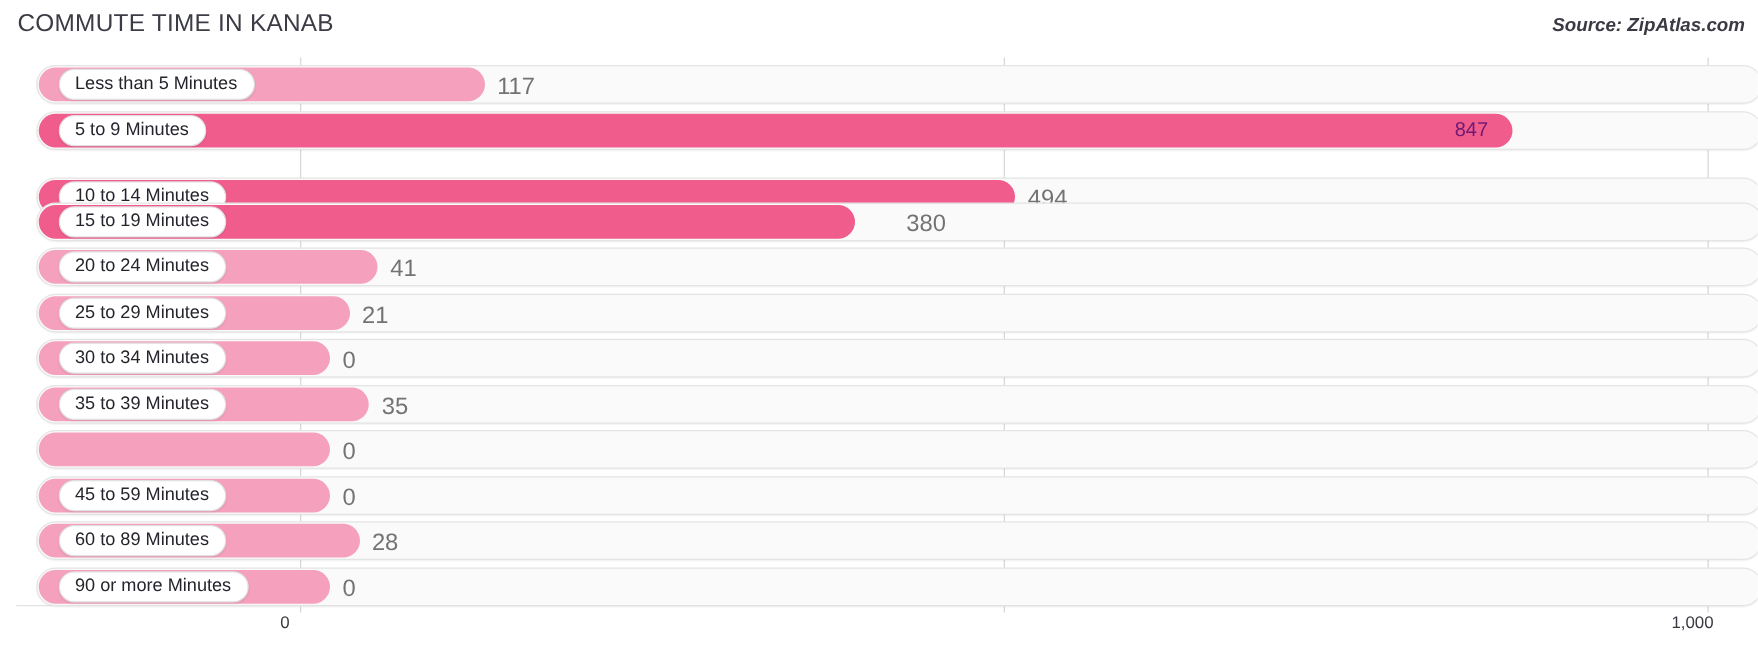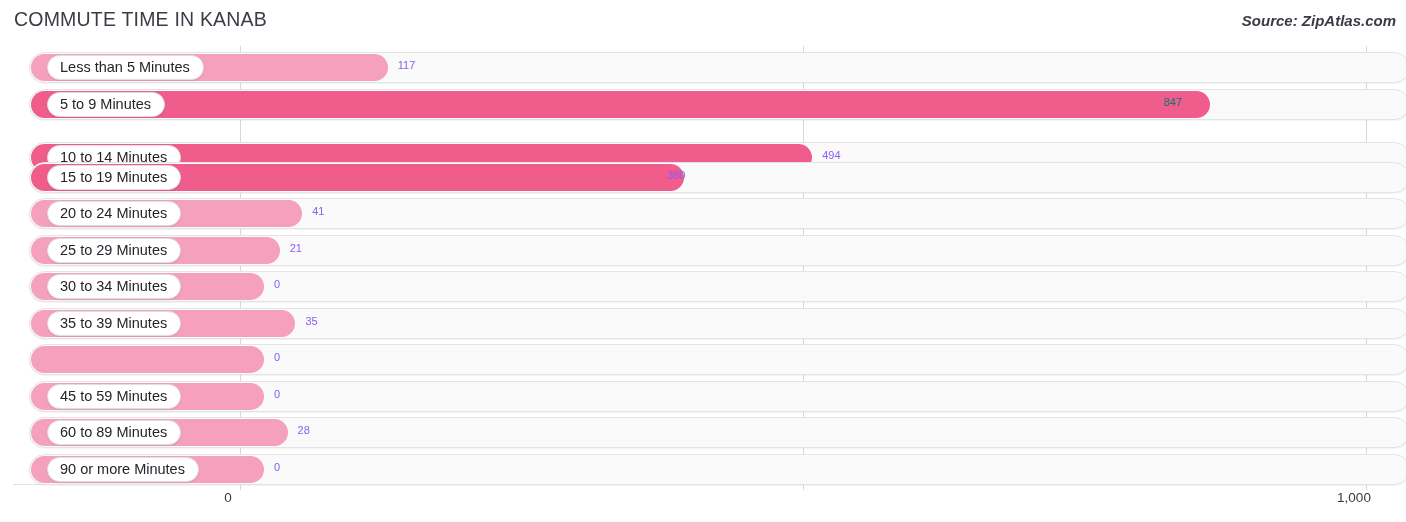--- a/index.html
+++ b/index.html
@@ -108,29 +108,29 @@
     font-size: 14.5px;
     color: #24242c;
     white-space: nowrap;
     line-height: 1;
   }
 
   
   .value-out {
     position: absolute;
     top: 7px;
-    font-size: 11px;
-    color: #8b5cf6;
+    font-size: 19px;
+    color: #737373;
     white-space: nowrap;
   }
   .value-in {
     position: absolute;
     top: 7px;
-    font-size: 11px;
-    color: #0f766e;
+    font-size: 16px;
+    color: #701a75;
     white-space: nowrap;
   }
 
   
   #axis {
     position: absolute;
     left: 0; top: 484px;
     width: 1406px; height: 38px;
   }
   #axis-line {
@@ -186,21 +186,21 @@
           <span>10 to 14 Minutes</span>
         </div>
         <div class="value-out" style="left: 806.244px;">494</div>
       </div>
       <div class="row" style="top: 115.5px;">
         <div class="track"></div>
         <div class="bar strong" style="width: 652.88px;"></div>
         <div class="label-pill">
           <span>15 to 19 Minutes</span>
         </div>
-        <div class="value-out" style="left: 651px;">380</div>
+        <div class="value-out" style="left: 709px;">380</div>
       </div>
       <div class="row" style="top: 152px;">
         <div class="track"></div>
         <div class="bar light" style="width: 271.166px;"></div>
         <div class="label-pill">
           <span>20 to 24 Minutes</span>
         </div>
         <div class="value-out" style="left: 296.166px; text-align: right;">41</div>
       </div>
       <div class="row" style="top: 188.5px;">

